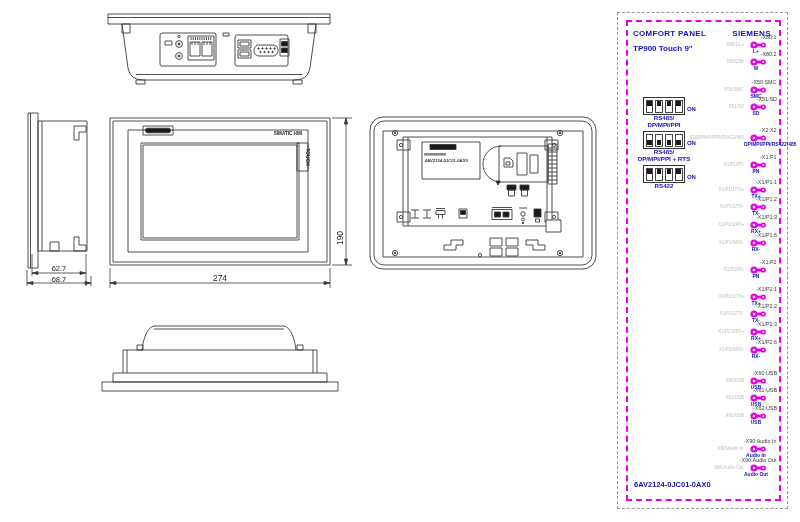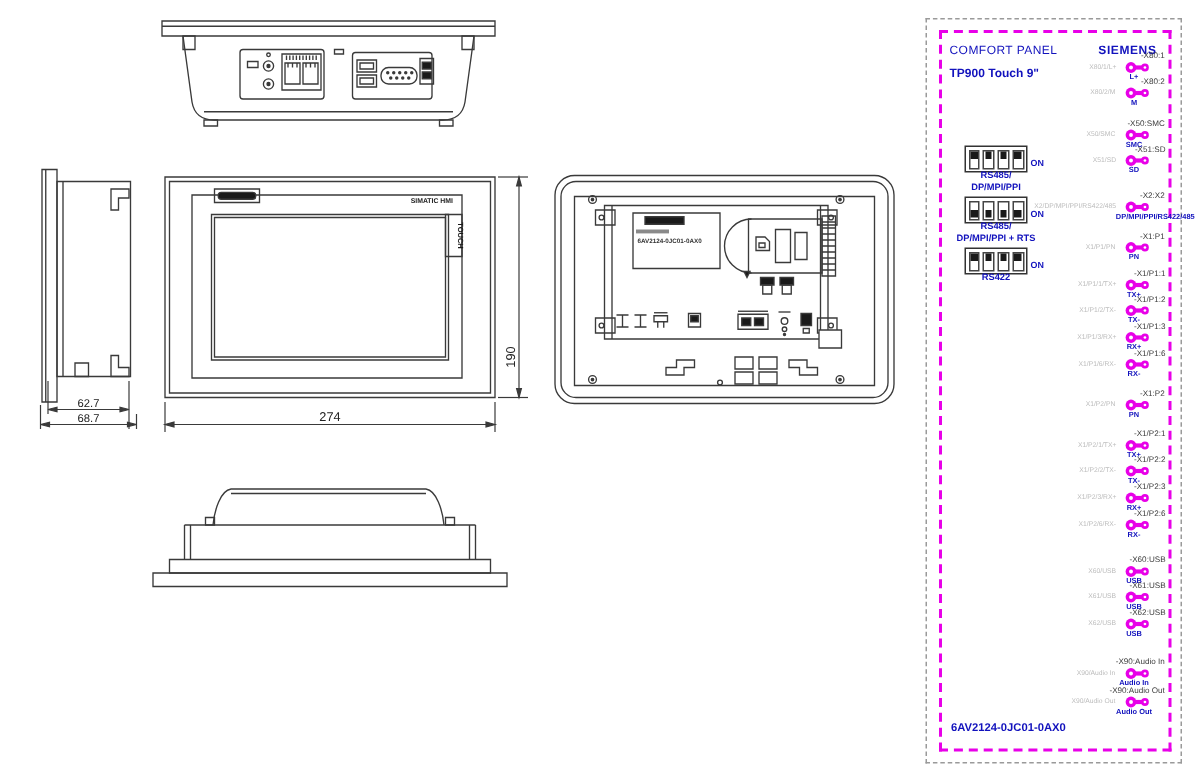--- a/index.html
+++ b/index.html
@@ -6,21 +6,21 @@
   .stage{position:relative;width:800px;height:522px;background:#fff;overflow:hidden;
          font-family:"Liberation Sans",sans-serif;}
   .stage svg{position:absolute;}
   svg *{vector-effect:non-scaling-stroke;}
   
   #panel{position:absolute;left:616px;top:10px;width:178px;height:502px;}
   .border-gray{position:absolute;left:1px;top:2px;width:169px;height:495px;
                border:1px dashed #9a9a9a;}
   .border-magenta{position:absolute;left:10px;top:10px;width:151px;height:477px;
                   border:2px dashed #e800e8;}
-  .panel-title{position:absolute;left:17px;top:19px;font-size:8px;font-weight:normal;
+  .panel-title{position:absolute;left:17px;top:19px;font-size:8px;font-weight:bold;
                color:#1212bd;letter-spacing:.3px;white-space:nowrap;}
   .panel-subtitle{position:absolute;left:17px;top:34px;font-size:8px;font-weight:bold;
                color:#1212bd;white-space:nowrap;}
   .panel-brand{position:absolute;right:23px;top:19px;font-size:8px;font-weight:bold;
                color:#1212bd;letter-spacing:.4px;}
   .panel-footer{position:absolute;left:18px;top:470px;font-size:7.5px;font-weight:bold;
                color:#1212bd;white-space:nowrap;}
   
   .conn-row{position:absolute;left:0;width:162px;height:21px;line-height:1;}
   .c-ref{position:absolute;right:34px;top:5px;white-space:nowrap;font-size:9px;

